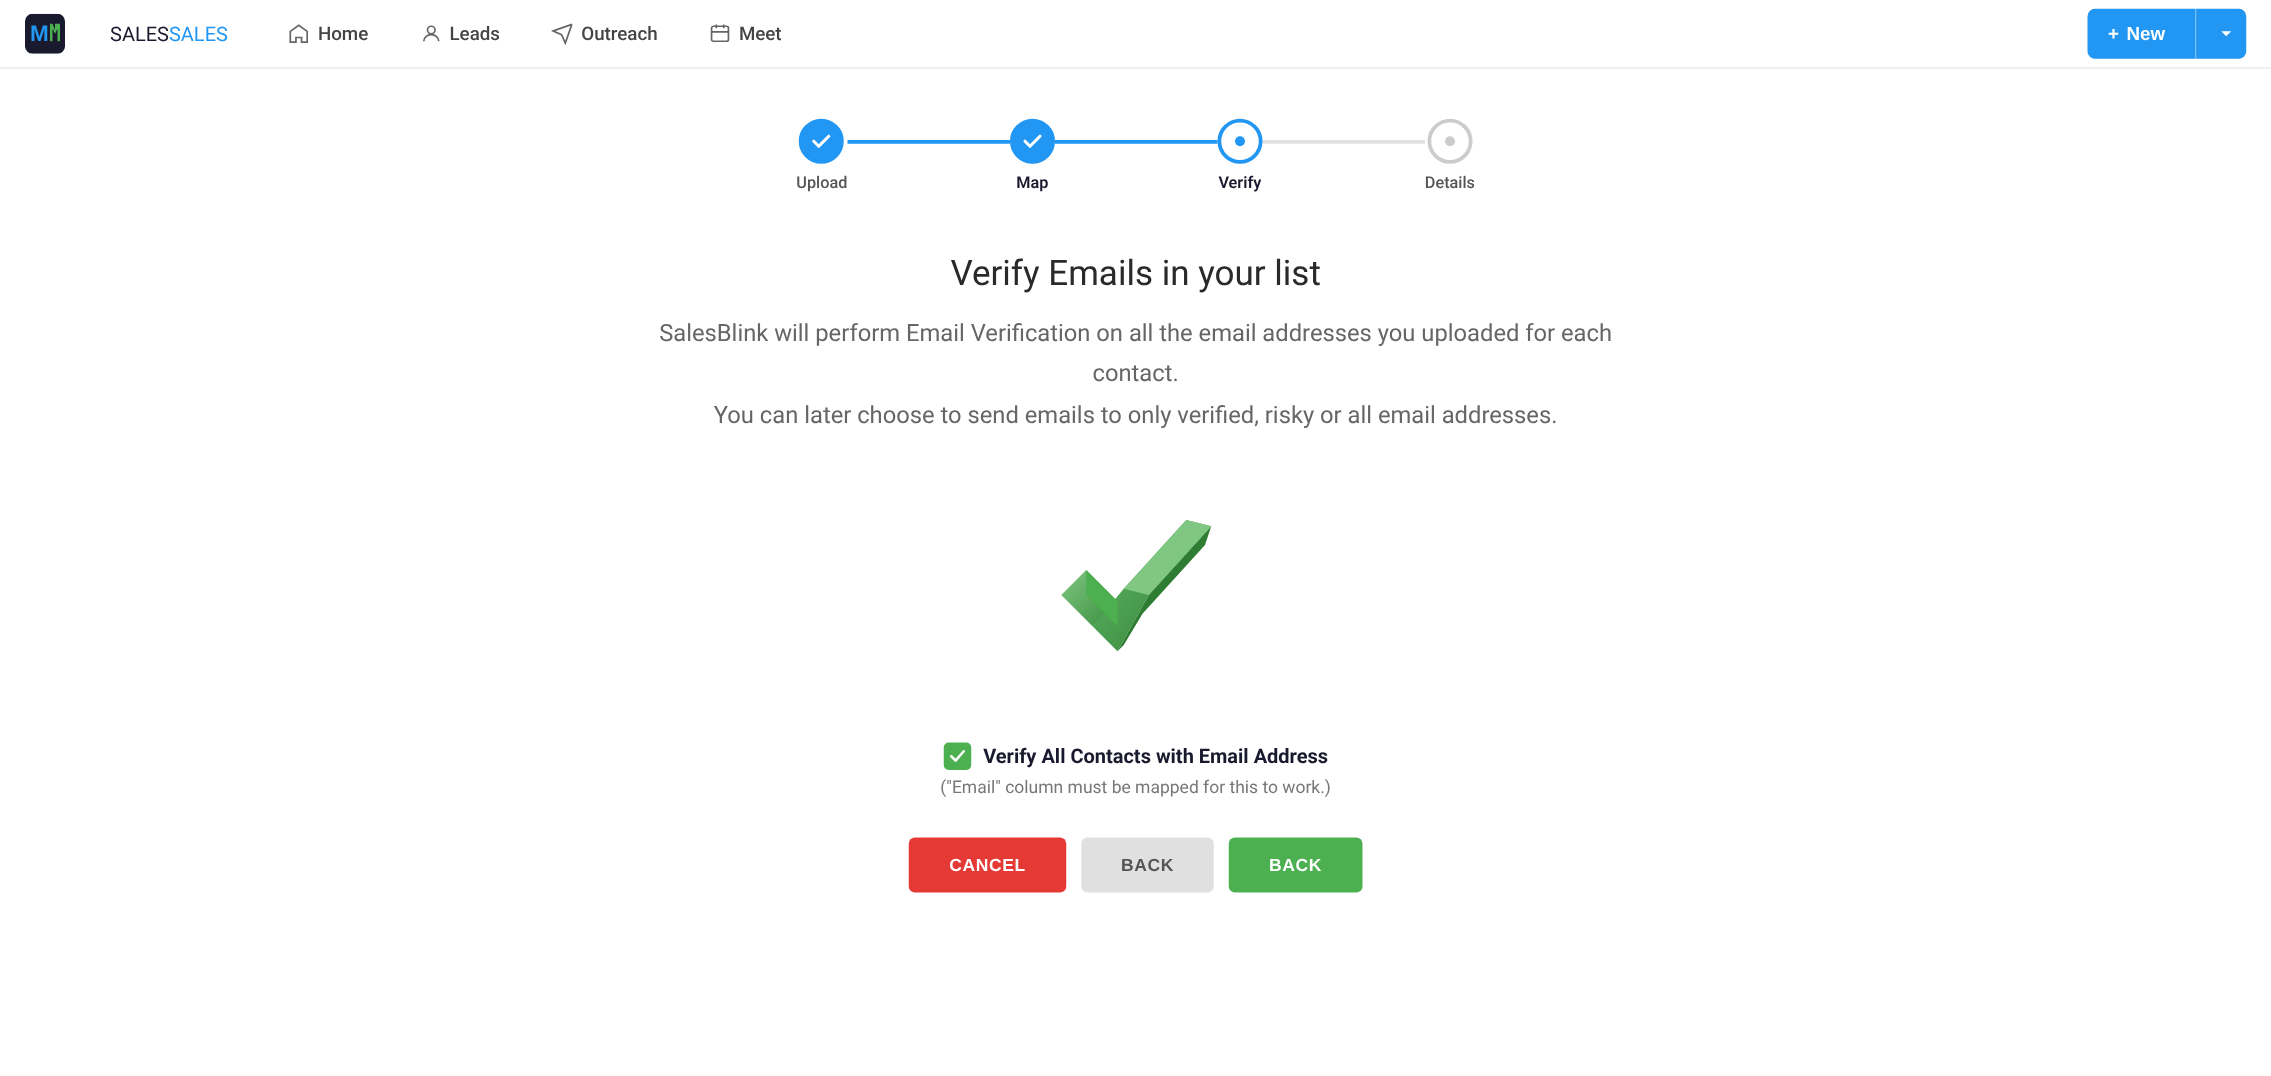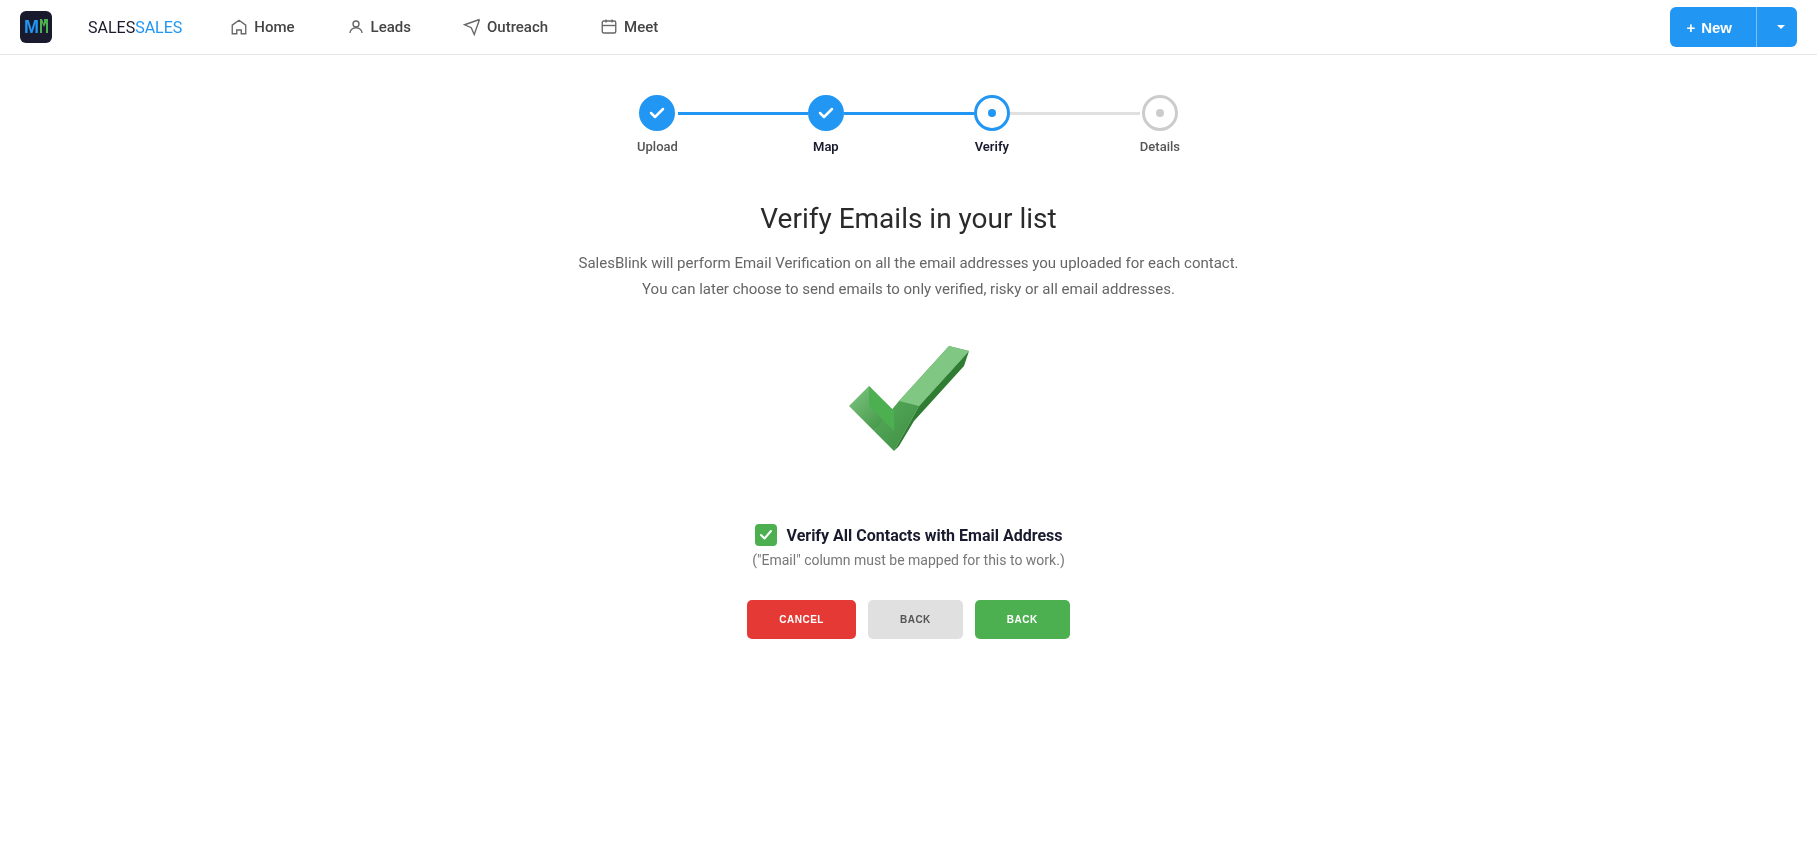--- a/index.html
+++ b/index.html
@@ -7,21 +7,21 @@
 
     
     .navbar {
       display: flex; align-items: center; background: #fff;
       border-bottom: 1px solid #e5e7eb; height: 55px; padding: 0 20px;
       position: relative;
     }
     .logo { display: flex; align-items: center; gap: 6px; margin-right: 32px; text-decoration: none; }
     .logo-sales { color: #1a1a2e; margin-left: 30px; }
     .logo-blink { color: #2196F3; }
-    .nav-items { display: flex; align-items: center; gap: 20px; }
+    .nav-items { display: flex; align-items: center; gap: 9px; }
     .nav-item {
       display: flex; align-items: center; gap: 6px;
       padding: 8px 16px; border-radius: 6px; cursor: pointer;
       color: #444; font-size: 15px; font-weight: 500; text-decoration: none;
       transition: background 0.15s;
     }
     .nav-item svg { width: 18px; height: 18px; stroke: #666; fill: none; stroke-width: 1.8; }
     .nav-right { margin-left: auto; display: flex; align-items: center; }
     .new-btn {
       display: flex; align-items: center; gap: 8px;
@@ -50,39 +50,39 @@
     .step-circle.inactive { border-color: #ccc; color: #ccc; }
     .step-label { margin-top: 8px; font-size: 13px; color: #555; font-weight: 500; text-align: center; }
     .step-label.active { color: #1a1a2e; font-weight: 600; }
     .step-connector { height: 3px; width: 130px; margin-top: 17px; position: relative; z-index: 0; }
     .step-connector.completed { background: #2196F3; }
     .step-connector.inactive { background: #e0e0e0; }
 
     
     .content { text-align: center; }
     .page-title { font-size: 28px; color: #2a2a2a; margin-bottom: 16px; font-weight: 400; }
-    .page-desc { color: #666; font-size: 15px; line-height: 1.7; margin-bottom: 44px; }
+    .page-desc { color: #666; font-size: 19px; line-height: 1.7; margin-bottom: 68px; }
 
     
     .checkmark-container { display: flex; justify-content: center; margin-bottom: 48px; }
 
     
     .verify-option { display: flex; align-items: flex-start; justify-content: center; flex-direction: column; align-items: center; margin-bottom: 32px; }
     .verify-row { display: flex; align-items: center; gap: 10px; margin-bottom: 6px; }
     .checkbox-green {
       width: 22px; height: 22px; background: #4CAF50; border-radius: 4px;
       display: flex; align-items: center; justify-content: center; flex-shrink: 0;
     }
     .checkbox-green svg { width: 14px; height: 14px; }
     .verify-label { font-size: 16px; font-weight: 700; color: #1a1a2e; }
     .verify-note { font-size: 14px; color: #777; }
 
     
     .button-row { display: flex; align-items: center; justify-content: center; gap: 12px; margin-top: 16px; }
-    .btn { padding: 14px 32px; border-radius: 5px; font-size: 10px; font-weight: 700; cursor: pointer; border: none; letter-spacing: 0.5px; }
+    .btn { padding: 14px 32px; border-radius: 5px; font-size: 14px; font-weight: 700; cursor: pointer; border: none; letter-spacing: 0.5px; }
     .btn-cancel { background: #e53935; color: #fff; }
     .btn-back { background: #e0e0e0; color: #555; }
     .btn-next { background: #4CAF50; color: #fff; }
   </style>
 </head>
 <body>
 
 <nav class="navbar">
   <a class="logo" href="#">
 

